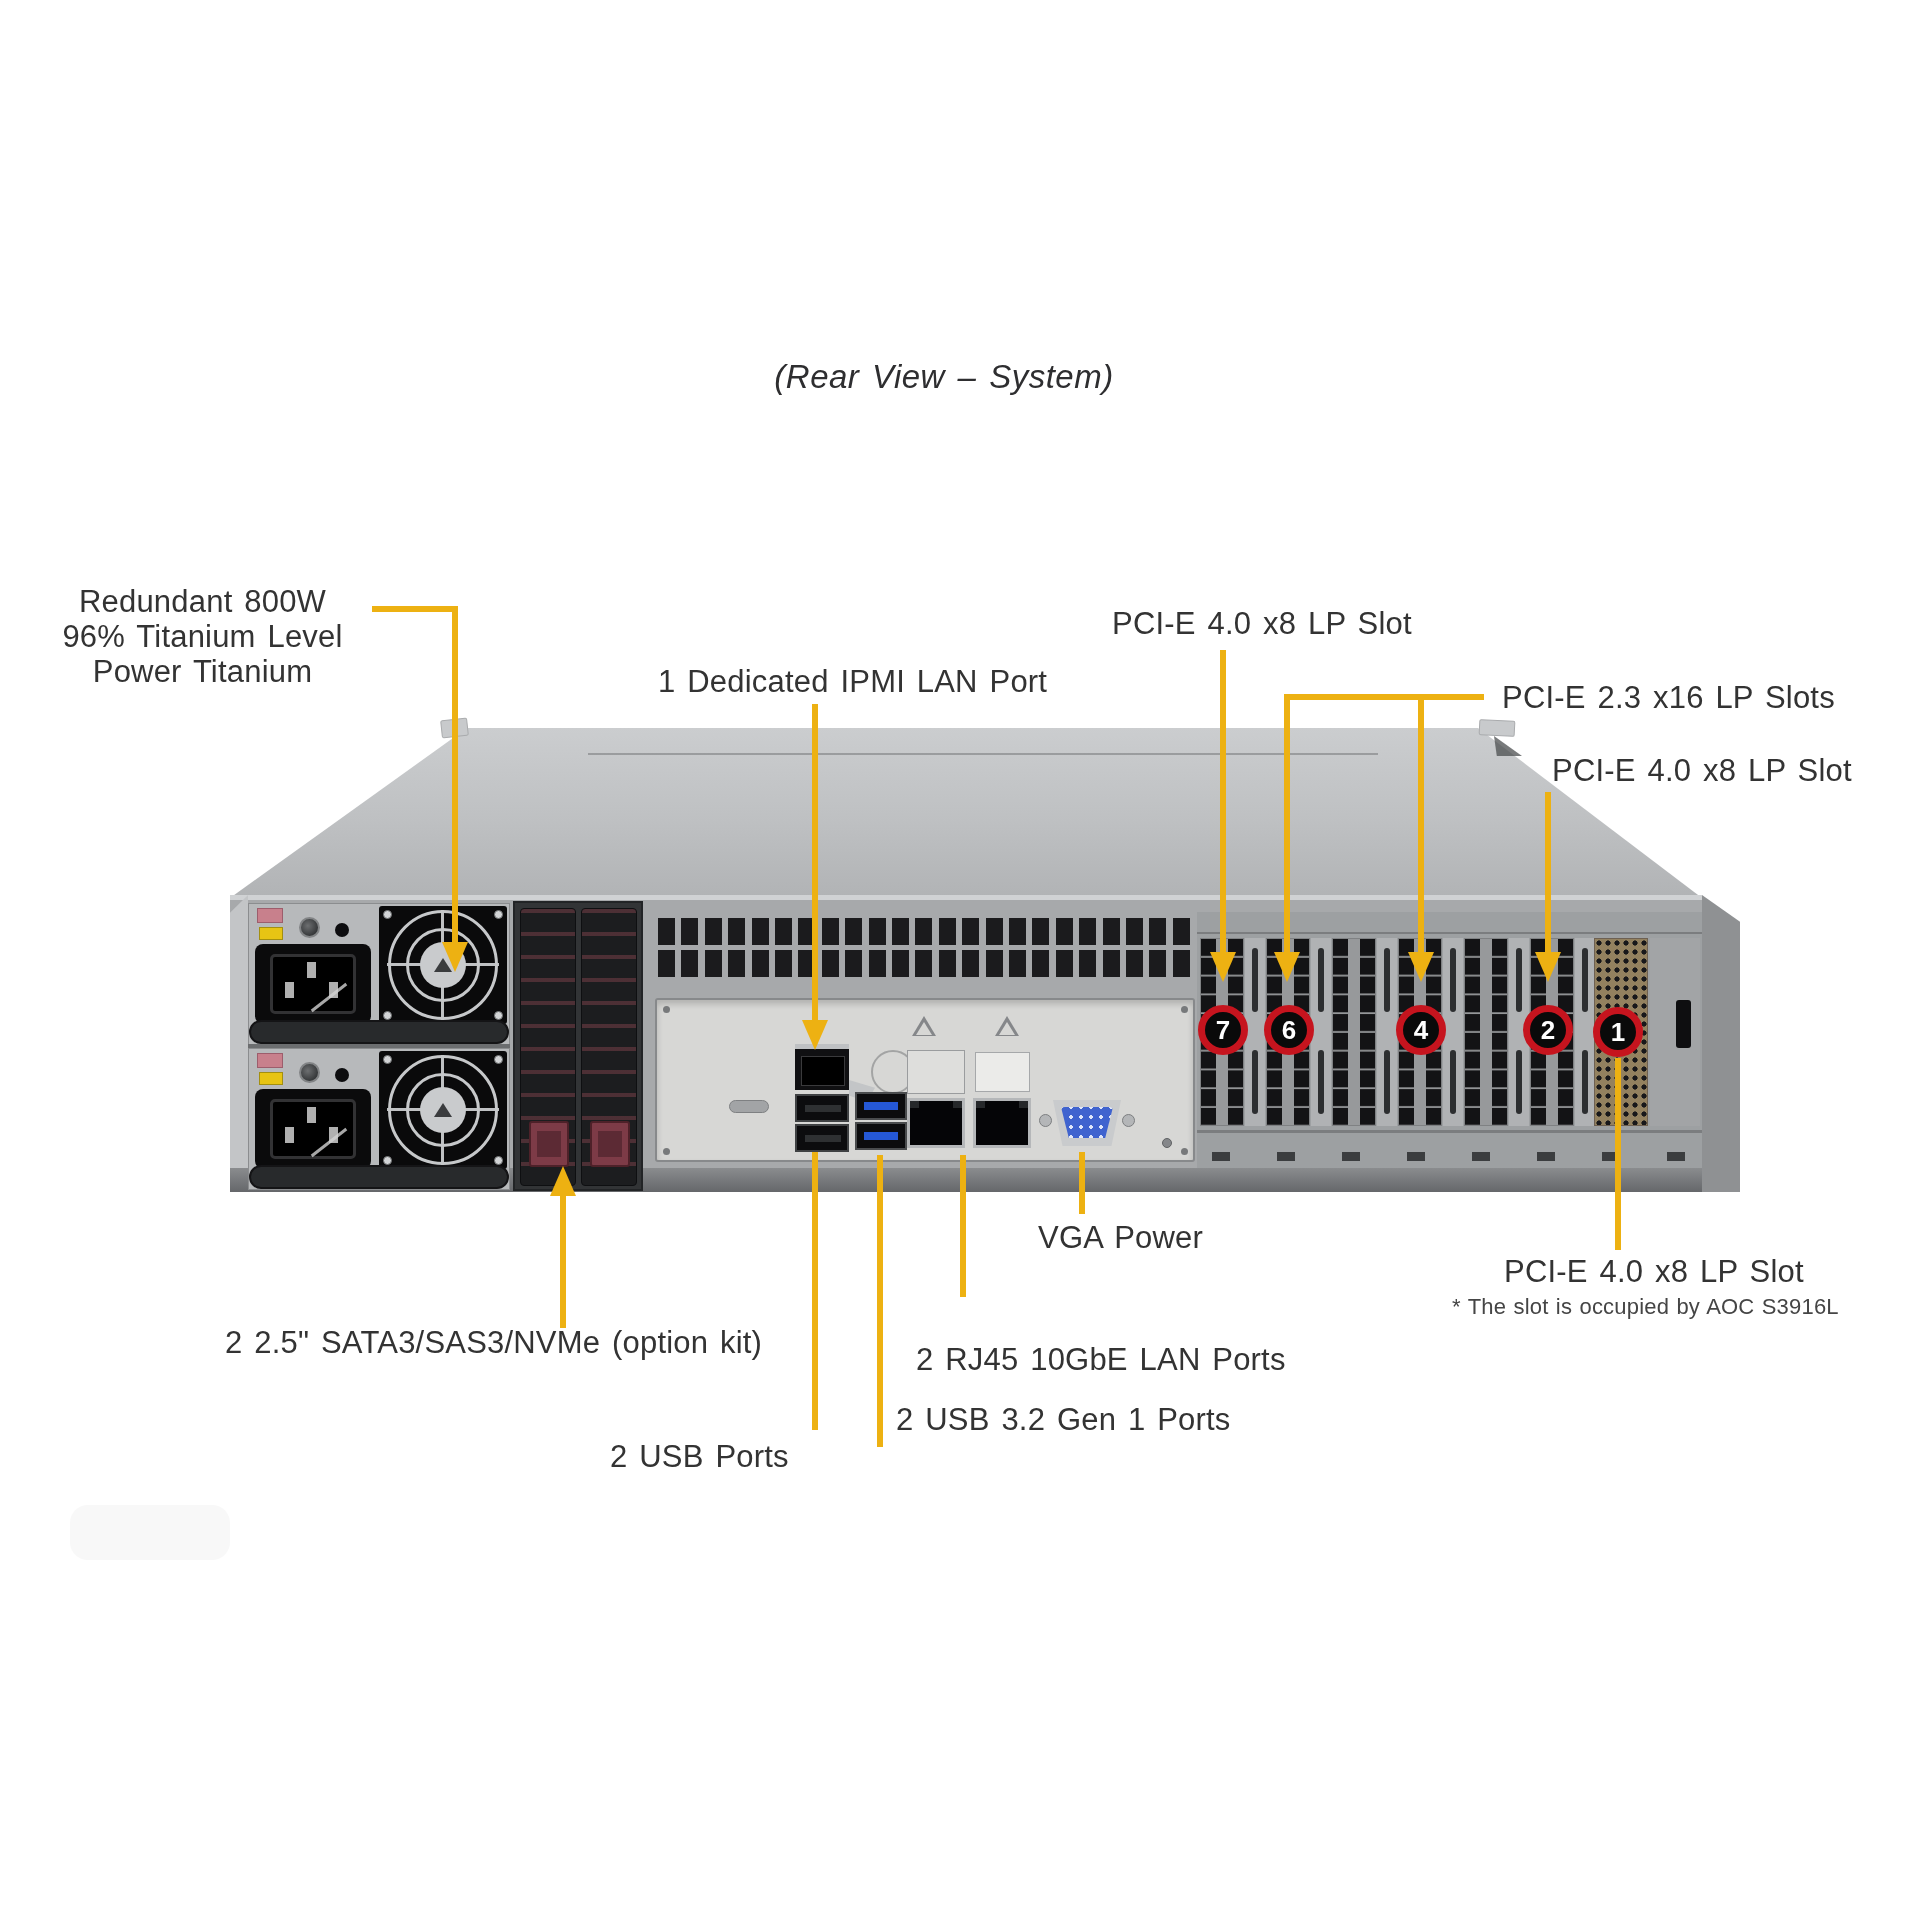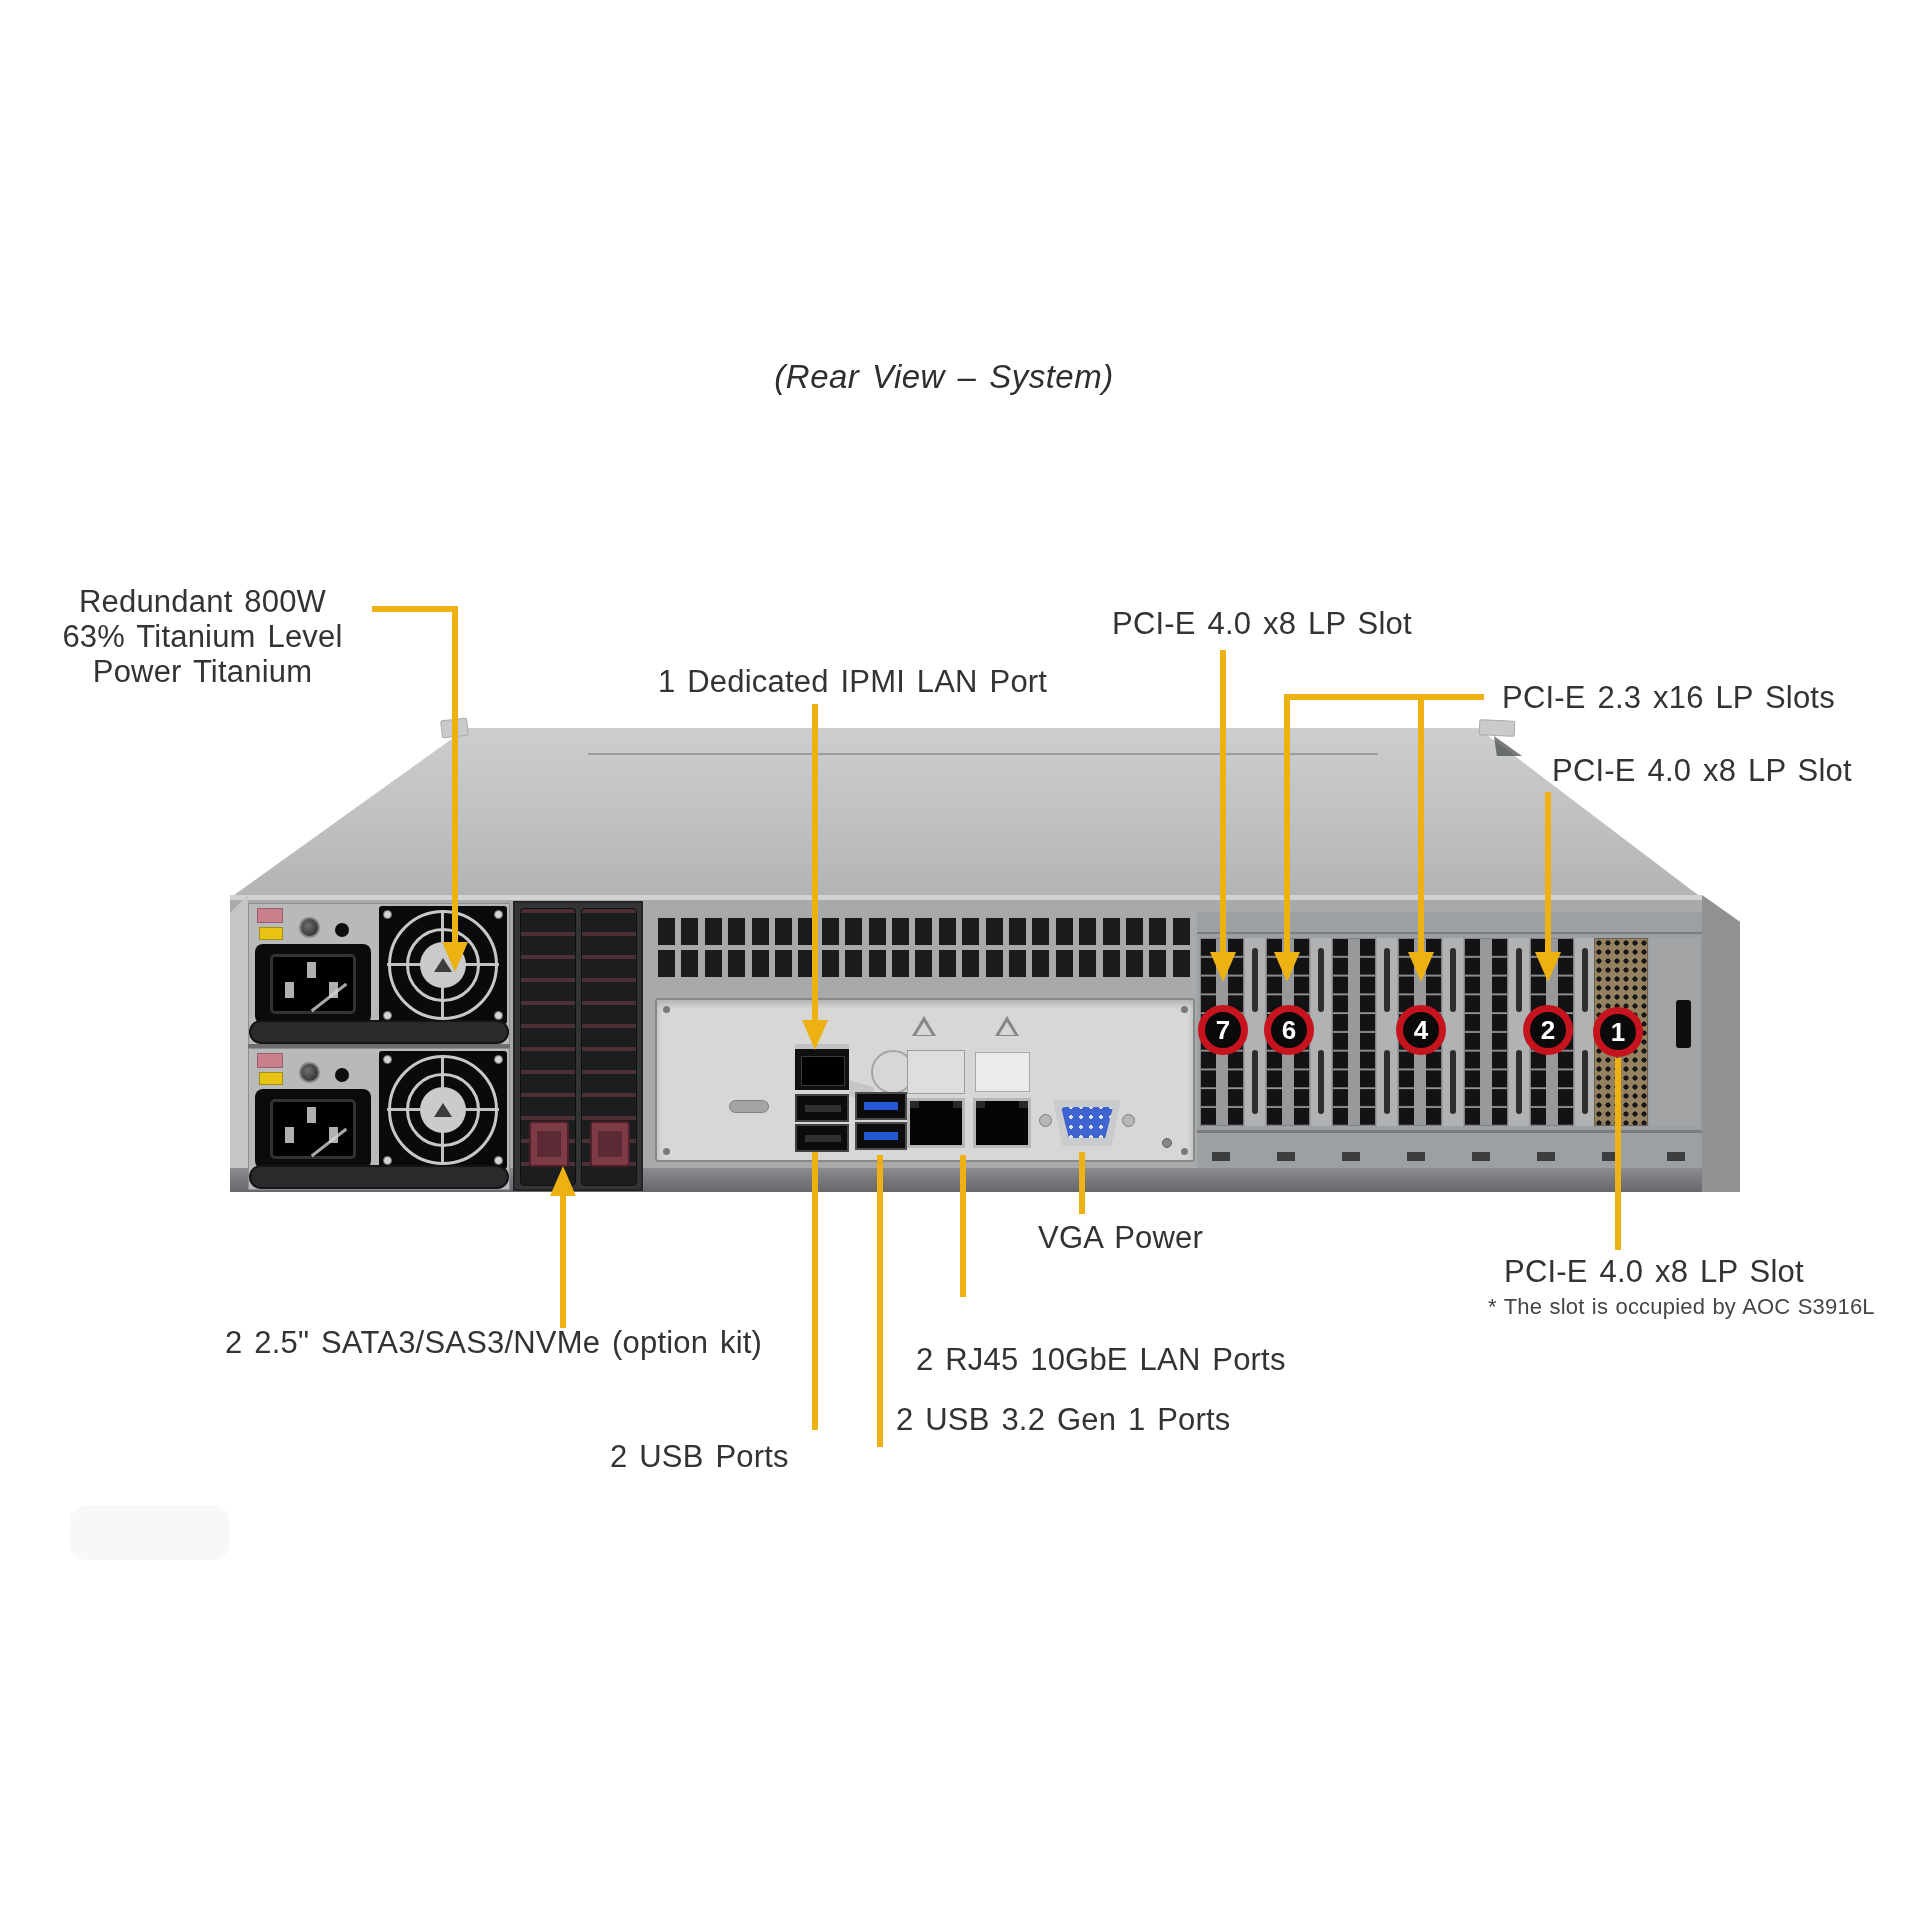--- a/index.html
+++ b/index.html
@@ -5,21 +5,21 @@
   * { margin:0; padding:0; box-sizing:border-box; }
   html,body { background:#ffffff; }
   #stage {
     position:relative; width:1920px; height:1920px; background:#ffffff;
     font-family:"Liberation Sans", sans-serif; overflow:hidden;
   }
 
   
   .lbl { position:absolute; font-size:31px; color:var(--label,#333); white-space:nowrap; word-spacing:3px; letter-spacing:.2px; }
   .title { font-style:italic; font-size:33px; color:#2e2e30; text-align:center; letter-spacing:.5px; }
-  .note { font-size:22px; color:#454545; word-spacing:1px;margin-left:36px; }
+  .note { font-size:22px; color:#454545; word-spacing:1px; }
   .rlabel { text-align:right; line-height:35px; }
 
   
   .cl { position:absolute; background:var(--accent,#edb112); }
   .ar-down { position:absolute; width:0; height:0;
     border-left:13px solid transparent; border-right:13px solid transparent;
     border-top:30px solid var(--accent,#edb112); }
   .ar-up { position:absolute; width:0; height:0;
     border-left:13px solid transparent; border-right:13px solid transparent;
     border-bottom:30px solid var(--accent,#edb112); }
@@ -315,21 +315,21 @@
   <div class="ar-up" style="left:550px; top:1166px;"></div>
   <div class="cl" style="left:560px; top:1196px; width:6px; height:132px;"></div>
 
   <div class="cl" style="left:812px; top:1152px; width:6px; height:278px;"></div>
   <div class="cl" style="left:877px; top:1155px; width:6px; height:292px;"></div>
   <div class="cl" style="left:960px; top:1155px; width:6px; height:142px;"></div>
   <div class="cl" style="left:1079px; top:1152px; width:6px; height:62px;"></div>
 
   <div class="lbl rlabel" style="left:40px; top:584px; width:325px;text-align:center;">
     <div>Redundant 800W</div>
-    <div>63% Titanium Level</div>
+    <div>96% Titanium Level</div>
     <div>Power Titanium</div>
   </div>
 
   <div class="lbl" style="left:658px; top:664px;">1 Dedicated IPMI LAN Port</div>
   <div class="lbl" style="left:1112px; top:606px;">PCI-E 4.0 x8 LP Slot</div>
   <div class="lbl" style="left:1502px; top:680px;">PCI-E 2.3 x16 LP Slots</div>
   <div class="lbl" style="left:1552px; top:753px;">PCI-E 4.0 x8 LP Slot</div>
   <div class="lbl" style="left:1038px; top:1220px;">VGA Power</div>
   <div class="lbl" style="left:916px; top:1300px;margin-top:42px;">2 RJ45 10GbE LAN Ports</div>
   <div class="lbl" style="left:1504px; top:1254px;">PCI-E 4.0 x8 LP Slot</div>

